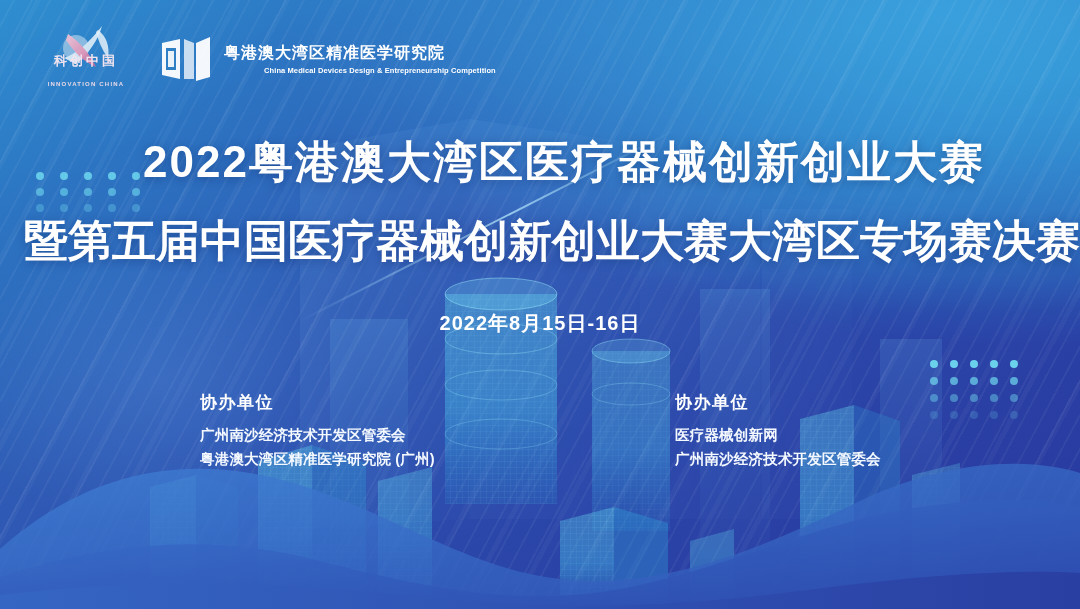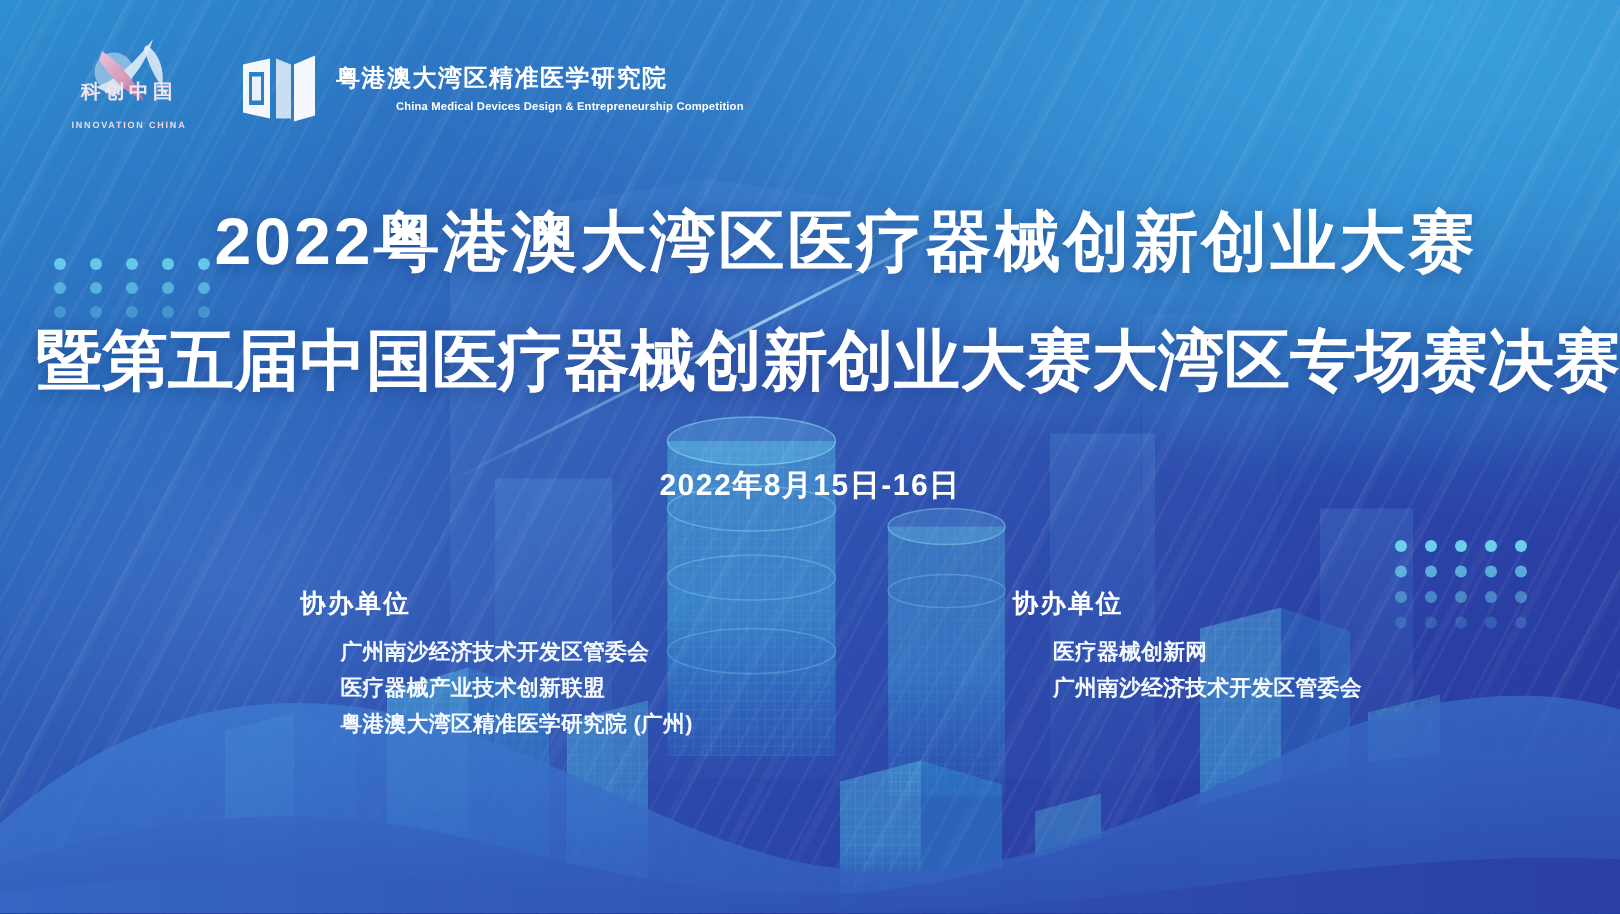--- a/index.html
+++ b/index.html
@@ -111,21 +111,20 @@
   }
 
   
   .org{ position:absolute; color:#fff; }
   .org .head{
     font-size:17px; font-weight:700; letter-spacing:1.5px; line-height:22px; margin-bottom:9px;
   }
   .org .line{
     font-size:14.5px; font-weight:700; line-height:24px; letter-spacing:.2px;
     color:#f4f9ff;
-    margin-left:27px;
   }
   .org-left{ left:200px; top:392px; }
   .org-right{ left:675px; top:392px; }
 </style>
 </head>
 <body>
 
 <div class="poster">
 
   <div class="streaks"></div>
@@ -314,21 +313,20 @@
     </div>
   </div>
 
   <div class="title1">2022粤港澳大湾区医疗器械创新创业大赛</div>
   <div class="title2">暨第五届中国医疗器械创新创业大赛大湾区专场赛决赛</div>
   <div class="date">2022年8月15日-16日</div>
 
   <div class="org org-left">
     <div class="head">协办单位</div>
     <div class="line">广州南沙经济技术开发区管委会</div>
-    <div class="line">医疗器械产业技术创新联盟</div>
     <div class="line">粤港澳大湾区精准医学研究院 (广州)</div>
   </div>
 
   <div class="org org-right">
     <div class="head">协办单位</div>
     <div class="line">医疗器械创新网</div>
     <div class="line">广州南沙经济技术开发区管委会</div>
   </div>
 
 </div>

